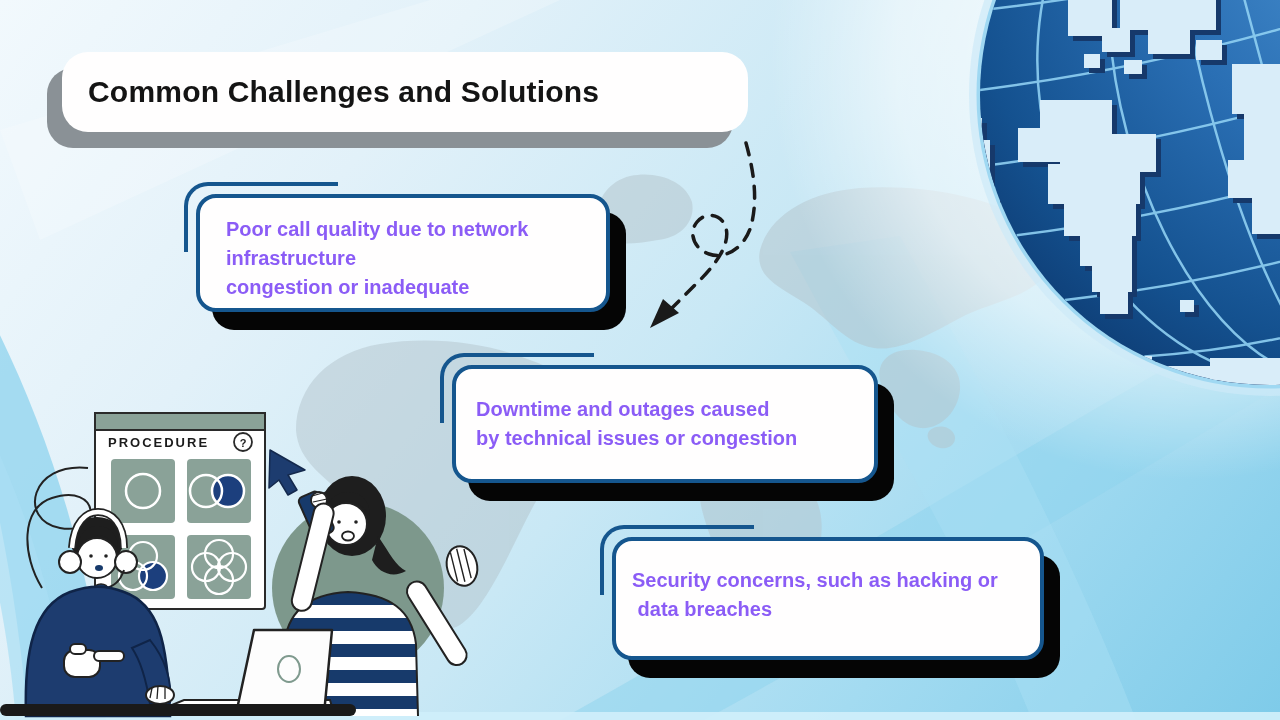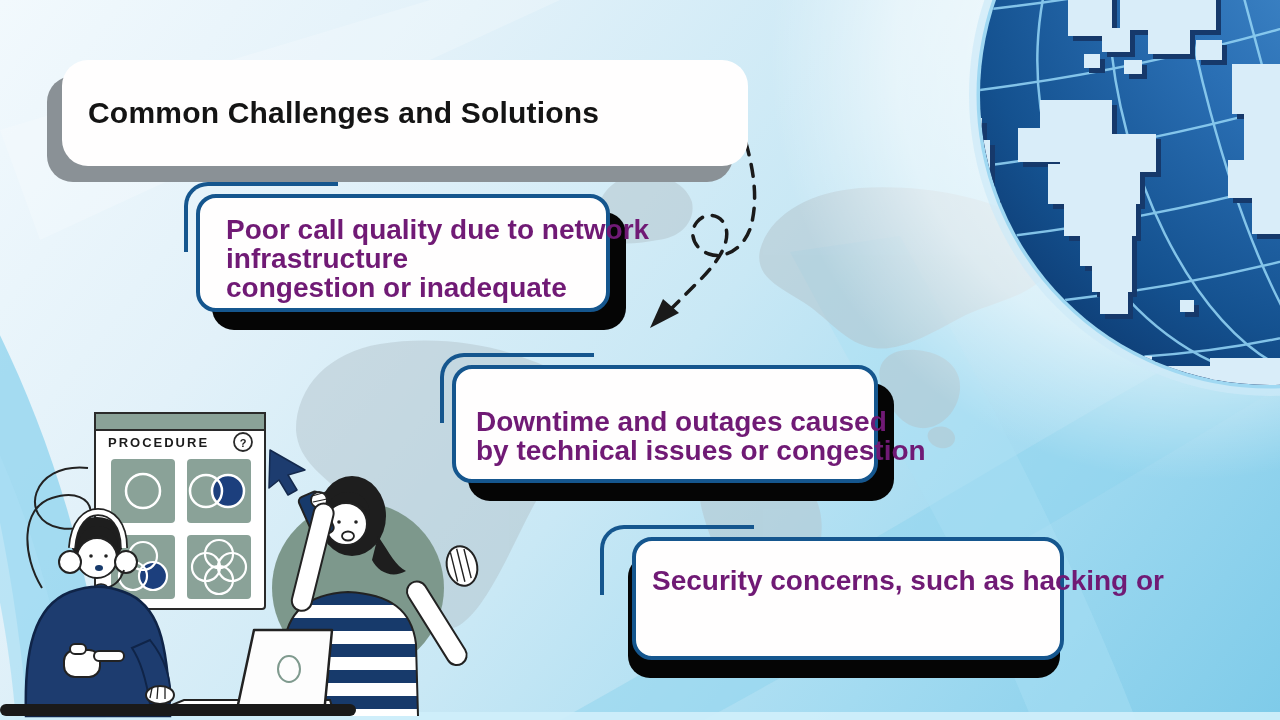--- a/index.html
+++ b/index.html
@@ -6,42 +6,42 @@
   .slide{
     position:relative;width:1280px;height:720px;overflow:hidden;
     font-family:"Liberation Sans","DejaVu Sans",sans-serif;
     background:linear-gradient(128deg,#f2f9fd 0%,#e2f1f9 26%,#c9e8f5 52%,#a3dbf1 76%,#7ecbe9 100%);
   }
   svg.layer{position:absolute;left:0;top:0;width:1280px;height:720px;}
   #bg-art{z-index:0;}
   #illo-art{z-index:1;}
 
   
-  .title-wrap{position:absolute;left:62px;top:60px;width:686px;height:106px;z-index:2;}
+  .title-wrap{position:absolute;left:62px;top:52px;width:686px;height:80px;z-index:2;}
   .title-shadow{position:absolute;left:-15px;top:16px;width:100%;height:100%;
     background:#8a9196;border-radius:26px;}
   .title-box{position:absolute;left:0;top:0;width:100%;height:100%;background:#fffefe;
     border-radius:26px;display:flex;align-items:center;box-sizing:border-box;padding-left:26px;}
   .title-box h1{margin:0;font-size:30px;font-weight:bold;color:#141414;letter-spacing:.2px;}
 
   
   .callout{position:absolute;z-index:2;}
   .callout-shadow{position:absolute;left:16px;top:18px;width:100%;height:100%;
     background:#050505;border-radius:22px;}
   .callout-echo{position:absolute;left:-12px;top:-12px;width:150px;height:66px;
     border-top:4px solid #15568e;border-left:4px solid #15568e;border-top-left-radius:24px;}
   .callout-box{position:relative;width:100%;height:100%;background:#fffefe;
     border:4px solid #15568e;border-radius:20px;box-sizing:border-box;}
-  .callout-box .line{font-size:28px;font-weight:bold;color:#701a75;line-height:29px;white-space:pre;}
+  .callout-box .line{font-size:20px;font-weight:bold;color:#8b5cf6;line-height:29px;white-space:pre;}
   .c1{left:196px;top:194px;width:414px;height:118px;}
   .c1 .callout-box{padding:17px 0 0 26px;}
   .c2{left:452px;top:365px;width:426px;height:118px;}
-  .c2 .callout-box{padding:38px 0 0 20px;}
+  .c2 .callout-box{padding:26px 0 0 20px;}
   .c3{left:612px;top:537px;width:432px;height:123px;}
-  .c3 .callout-box{padding:25px 0 16px 16px;margin-left:20px;}
+  .c3 .callout-box{padding:25px 0 16px 16px;}
 </style>
 </head>
 <body>
 
 <div class="slide">
 
   <svg id="bg-art" class="layer" viewBox="0 0 1280 720">
     <defs>
       <radialGradient id="ocean" cx="0.72" cy="0.18" r="0.95">
         <stop offset="0" stop-color="#4e96d4"></stop>
@@ -287,16 +287,17 @@
       <div class="line">Downtime and outages caused</div>
       <div class="line">by technical issues or congestion</div>
     </div>
   </div>
 
   <div class="callout c3">
     <div class="callout-shadow"></div>
     <div class="callout-echo"></div>
     <div class="callout-box">
       <div class="line">Security concerns, such as hacking or</div>
+      <div class="line"> data breaches</div>
     </div>
   </div>
 
 </div>
 
 </body></html>

